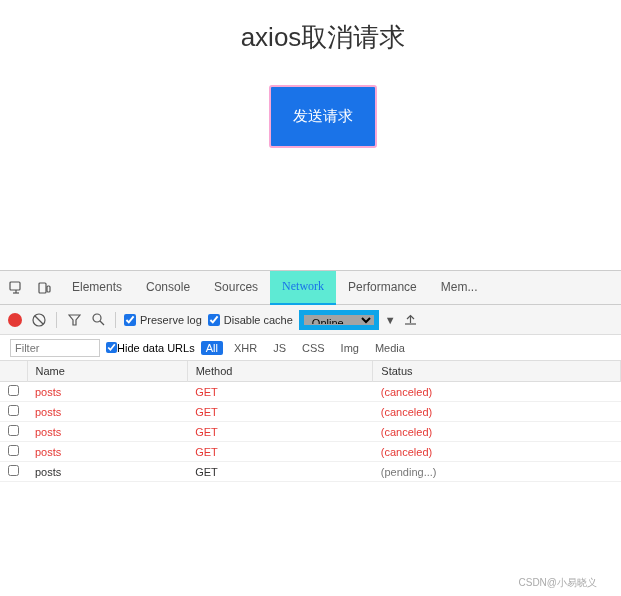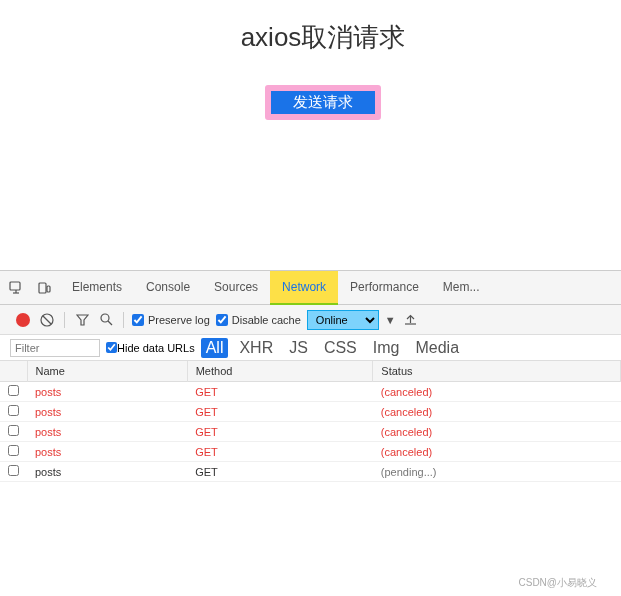--- a/index.html
+++ b/index.html
@@ -31,22 +31,22 @@
 
     .btn-row {
       display: flex;
       justify-content: center;
       gap: 16px;
     }
 
     .btn-send {
       background: #1a73e8;
       color: #fff;
-      border: 6px solid #f9a8d4;
-      padding: 2px 22px;
+      border: 2px solid #f9a8d4;
+      padding: 20px 22px;
       font-size: 15px;
       cursor: pointer;
       border-radius: 3px;
       font-family: Liberation Sans, sans-serif;
     }
 
     .btn-cancel {
       background: #fff;
       color: #333;
       border: 2px solid #e0a030;
@@ -96,32 +96,33 @@
       cursor: pointer;
       white-space: nowrap;
       height: 34px;
       display: flex;
       align-items: center;
       border-bottom: 2px solid transparent;
     }
 
     .tab-item.active {
       color: #1a73e8;
-      border-bottom: 2px solid #84cc16;
-      background: #fde047;
+      border-bottom: 2px solid #0ea5e9;
+      background: #5eead4;
+      font-family: Liberation Serif, serif;
     }
 
     
     .devtools-toolbar {
       display: flex;
       align-items: center;
       background: #f5f5f5;
       border-bottom: 1px solid #ddd;
       height: 30px;
-      padding: 0 14px;
+      padding: 0 6px;
       gap: 6px;
     }
 
     .toolbar-icon {
       width: 18px;
       height: 18px;
       display: flex;
       align-items: center;
       justify-content: center;
       cursor: pointer;
@@ -152,22 +153,22 @@
       color: #333;
     }
 
     .toolbar-checkbox-group input[type=checkbox] {
       accent-color: #1a73e8;
       width: 12px;
       height: 12px;
     }
 
     .toolbar-select {
-      border: 1px solid #0ea5e9;
-      background: #7dd3fc;
+      border: 5px solid #0ea5e9;
+      background: #a3a3a3;
       font-size: 11px;
       padding: 1px 4px;
       height: 20px;
       cursor: pointer;
     }
 
     .toolbar-arrow {
       font-size: 11px;
       color: #555;
     }
@@ -199,21 +200,21 @@
     }
 
     .filter-checkbox-group input[type=checkbox] {
       accent-color: #1a73e8;
       width: 11px;
       height: 11px;
     }
 
     .filter-type-btn {
       padding: 1px 5px;
-      font-size: 16px;
+      font-size: 11px;
       border: none;
       background: transparent;
       cursor: pointer;
       color: #555;
       border-radius: 2px;
     }
 
     .filter-type-btn.active {
       background: #1a73e8;
       color: #fff;

